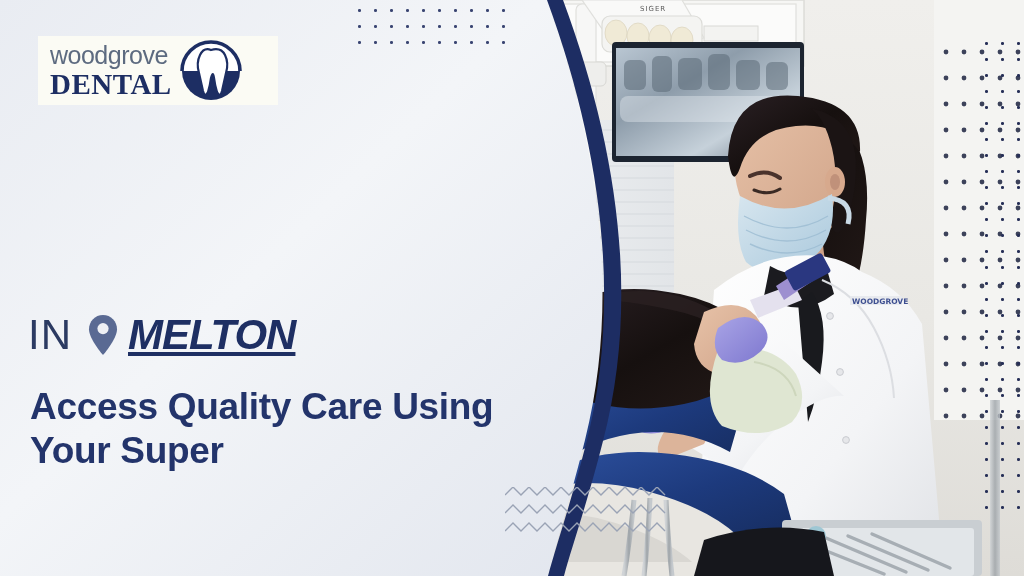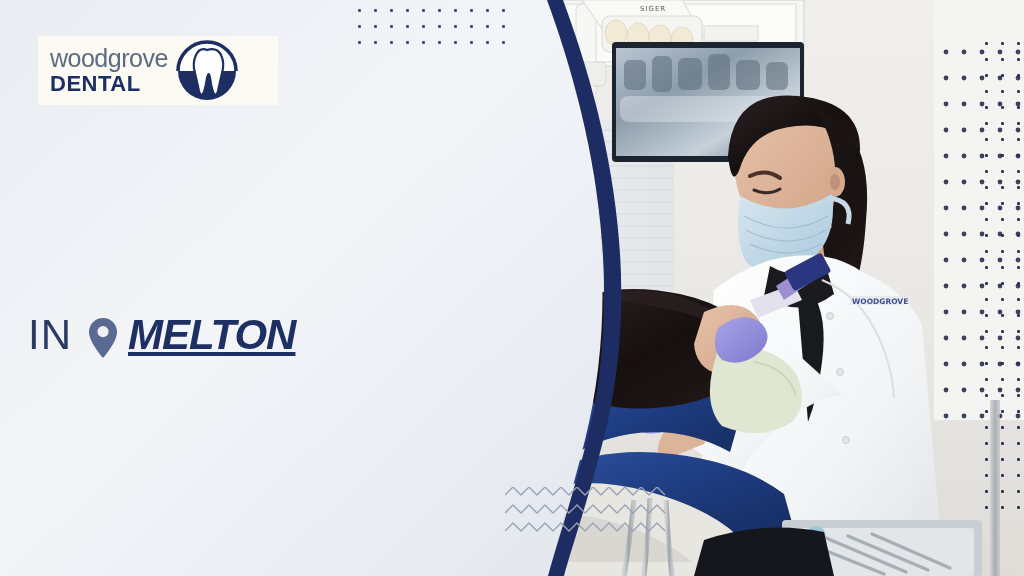--- a/index.html
+++ b/index.html
@@ -55,22 +55,22 @@
     background:#fbfbf4;
     display:flex; align-items:center;
   }
   .logo-text{ padding-left:12px; line-height:1; }
   .logo-word1{
     font-family:"Liberation Sans", sans-serif;
     font-size:25px; color:#5d6b80; letter-spacing:-0.5px;
     display:block; font-weight:400;
   }
   .logo-word2{
-    font-family:Liberation Sans, sans-serif;
-    font-size:22px; color:#1d2e63; font-weight:bold;
+    font-family:Liberation Serif, serif;
+    font-size:29px; color:#1d2e63; font-weight:bold;
     letter-spacing:0.5px; display:block; margin-top:2px;
   }
   .logo-mark{ margin-left:6px; width:66px; height:62px; }
   .logo-mark svg{ display:block; }
 
   
   .headline{
     position:absolute; left:28px; top:152px; width:600px;
   }
   .hl-line{
@@ -81,21 +81,21 @@
     color:#1e2f63;
     letter-spacing:-0.5px;
     transform:scaleX(0.82);
     transform-origin:left center;
     white-space:nowrap;
   }
   .hl-line.l2{ margin-top:7px; }
 
   .in-row{
     position:absolute; left:28px; top:311px;
-    display:flex; align-items:flex-end; gap:16px;
+    display:flex; align-items:center; gap:16px;
   }
   .in-word{
     font-family:"Liberation Sans", sans-serif;
     font-size:42px; font-weight:400; color:#2b3a62;
     letter-spacing:1px;
   }
   .pin{ width:30px; height:42px; }
   .pin svg{ display:block; }
   .city{
     font-family:"Liberation Sans", sans-serif;
@@ -612,15 +612,17 @@
       <svg viewBox="0 0 30 42" xmlns="http://www.w3.org/2000/svg">
         <path d="M15 1 C7 1 1 7.4 1 15.2 C1 25 15 41 15 41 C15 41 29 25 29 15.2
                  C29 7.4 23 1 15 1 Z" fill="#5a6a93"></path>
         <circle cx="15" cy="14.6" r="5.6" fill="#eef0f4"></circle>
       </svg>
     </span>
     <span class="city">MELTON</span>
   </div>
 
   <div class="subtitle">
+    <div>Access Quality Care Using</div>
+    <div>Your Super</div>
   </div>
 
 </div>
 
 </body></html>

